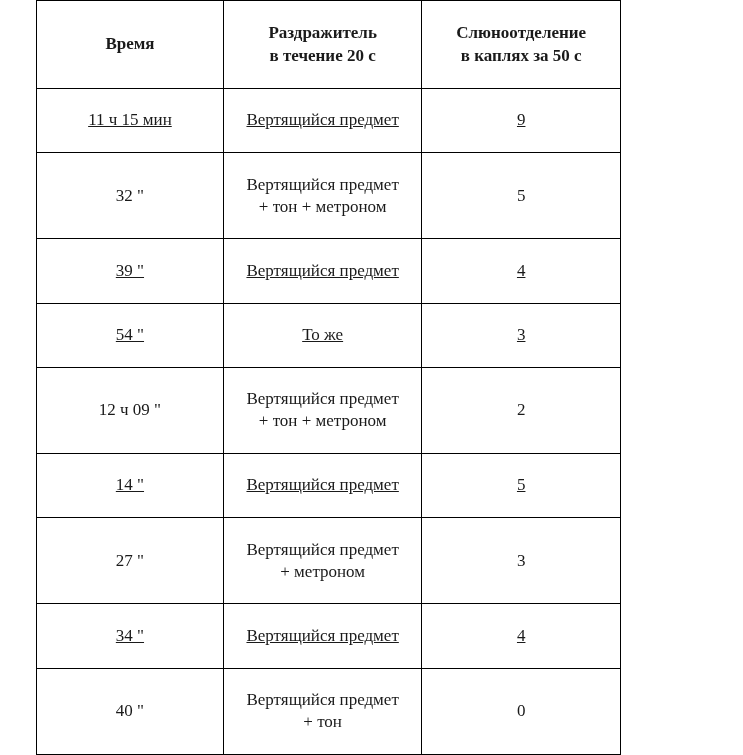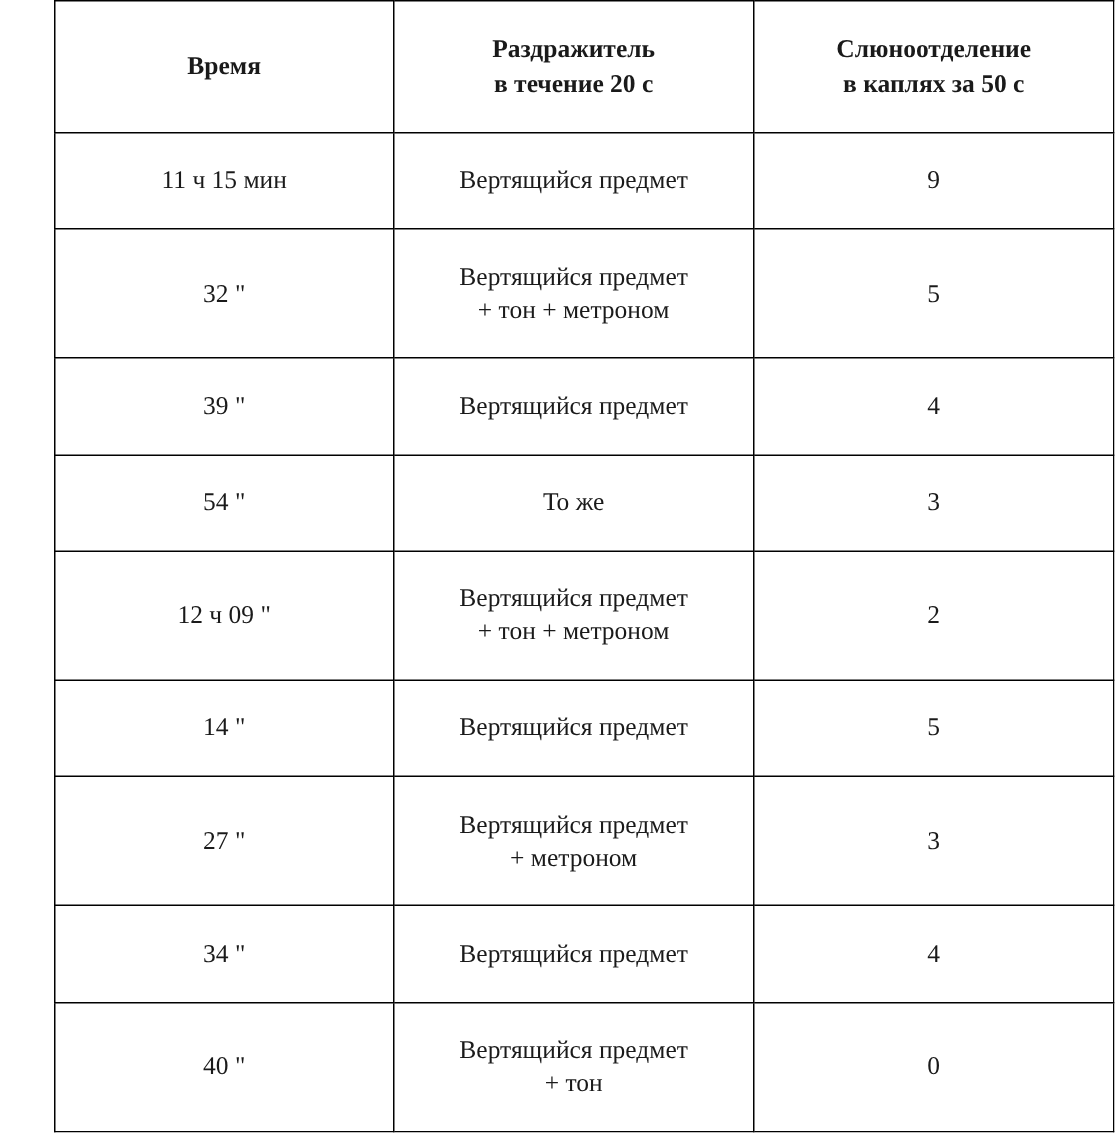--- a/index.html
+++ b/index.html
@@ -5,21 +5,21 @@
     html, body {
       margin: 0;
       padding: 0;
       background: #ffffff;
       width: 743px;
       height: 755px;
       font-family: "Liberation Serif", "DejaVu Serif", serif;
       color: #1a1a1a;
     }
     .page {
-      width: 743px;
+      width: 621px;
       height: 755px;
       box-sizing: border-box;
       padding-left: 36px;
     }
     table.data-table {
       width: 100%;
       height: 100%;
       border-collapse: collapse;
       table-layout: fixed;
     }
@@ -38,21 +38,21 @@
       line-height: 1.35;
       height: 88px;
     }
     table.data-table td {
       font-size: 17px;
       line-height: 1.3;
     }
     col.col-time      { width: 32%; }
     col.col-stimulus  { width: 34%; }
     col.col-saliva    { width: 34%; }
-    tr.row-single td  { height: 63px; }
+    tr.row-single td  { height: 63px; text-decoration: underline; }
     tr.row-double td  { height: 85px; }
   </style>
 </head>
 <body>
 
 <div class="page">
   <table class="data-table">
     <colgroup>
       <col class="col-time">
       <col class="col-stimulus">

